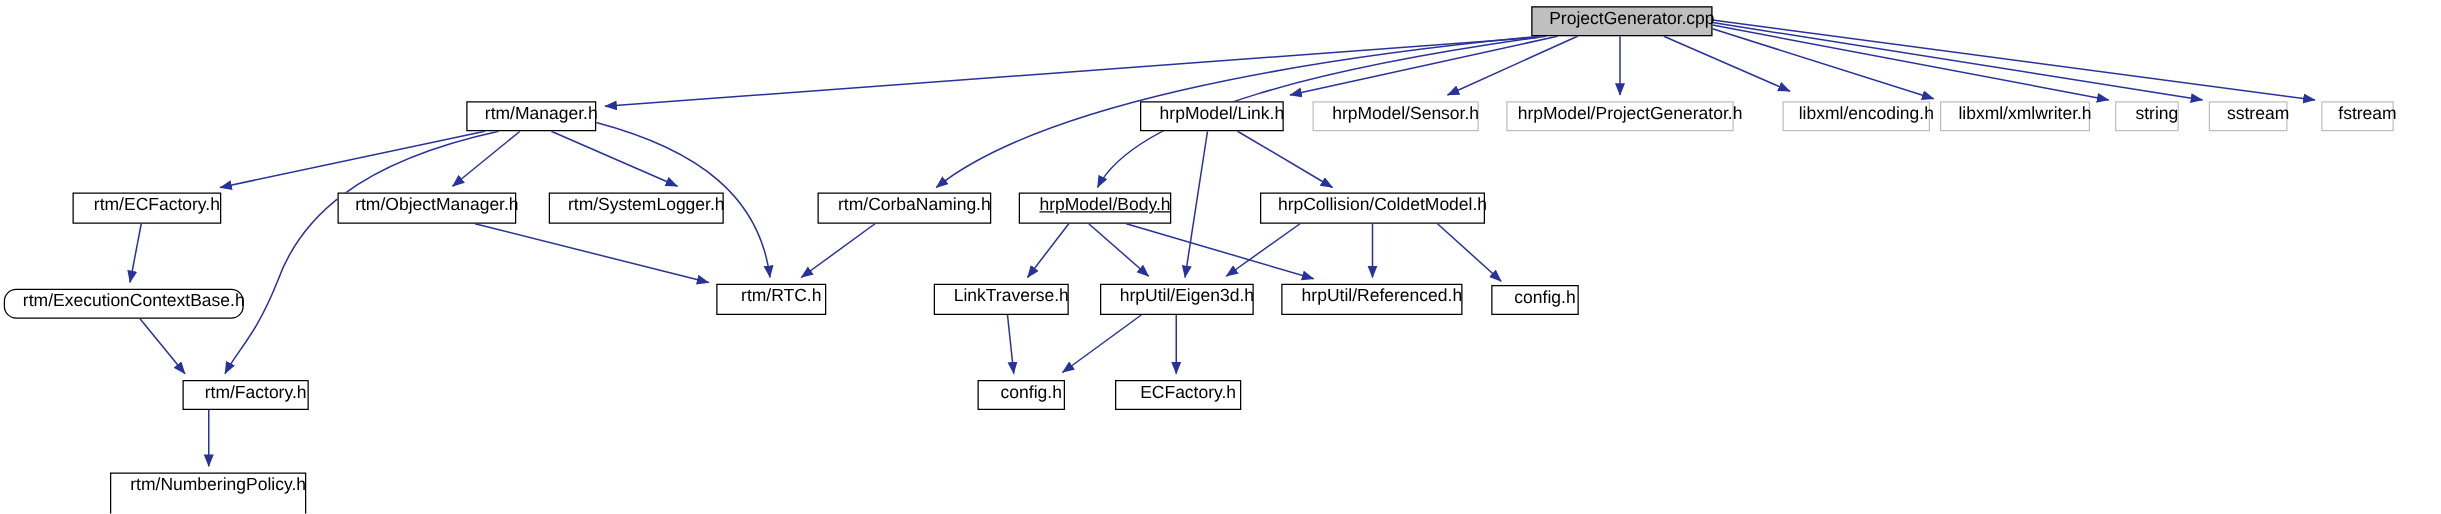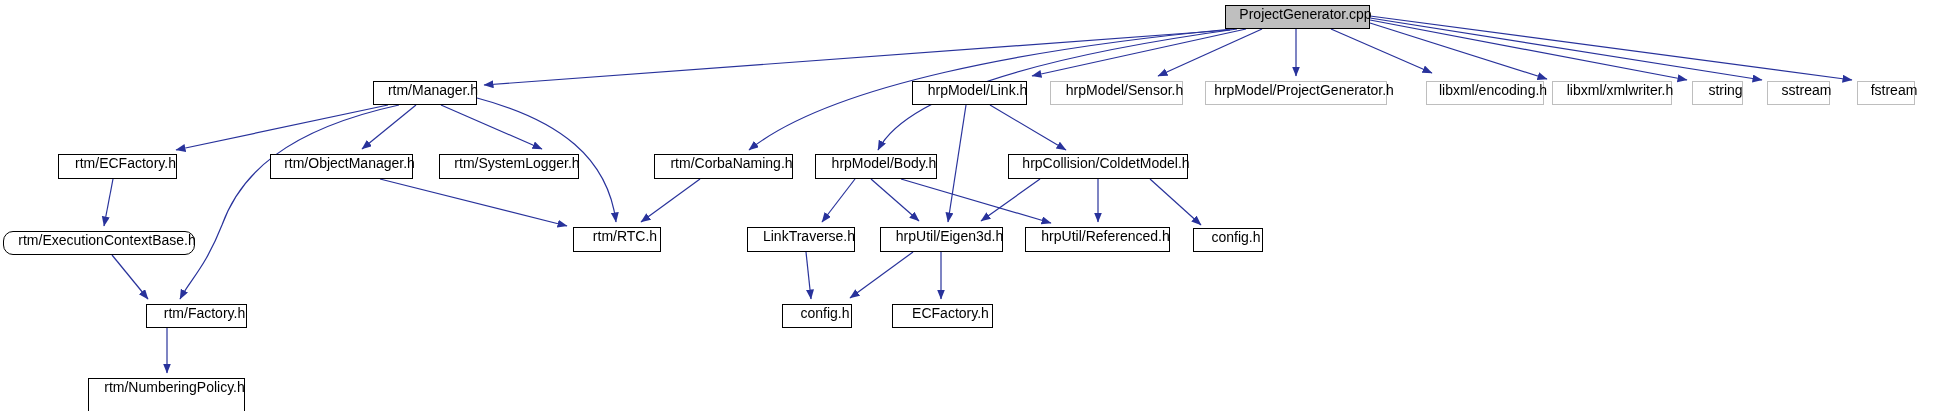--- a/index.html
+++ b/index.html
@@ -125,21 +125,21 @@
       </div>
       <div class="gnode" style="left: 270px; top: 154px; width: 143px; height: 25px;">
         <span>rtm/ObjectManager.h</span>
       </div>
       <div class="gnode" style="left: 439px; top: 154px; width: 140px; height: 25px;">
         <span>rtm/SystemLogger.h</span>
       </div>
       <div class="gnode" style="left: 654px; top: 154px; width: 139px; height: 25px;">
         <span>rtm/CorbaNaming.h</span>
       </div>
-      <div class="gnode" style="left: 815px; top: 154px; width: 122px; height: 25px;">
+      <div class="gnode" style="left: 815px; top: 154px; width: 122px; height: 25px; text-decoration: underline;">
         <span>hrpModel/Body.h</span>
       </div>
       <div class="gnode" style="left: 1008px; top: 154px; width: 180px; height: 25px;">
         <span>hrpCollision/ColdetModel.h</span>
       </div>
       <div class="gnode" style="left: 3px; top: 231px; width: 192px; height: 24px; border-radius: 10px;">
         <span>rtm/ExecutionContextBase.h</span>
       </div>
       <div class="gnode" style="left: 573px; top: 227px; width: 88px; height: 25px;">
         <span>rtm/RTC.h</span>

